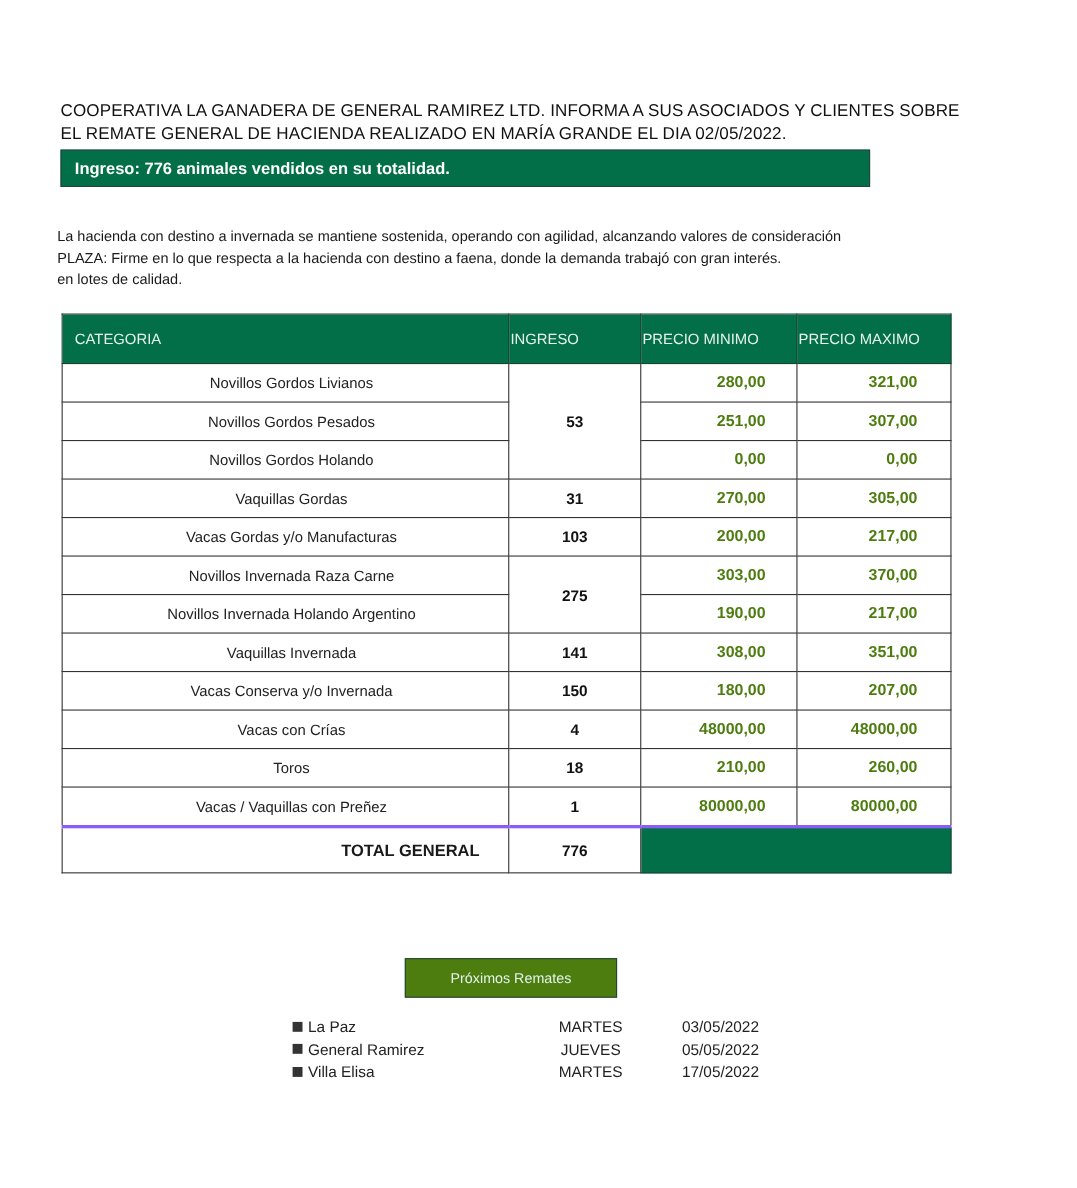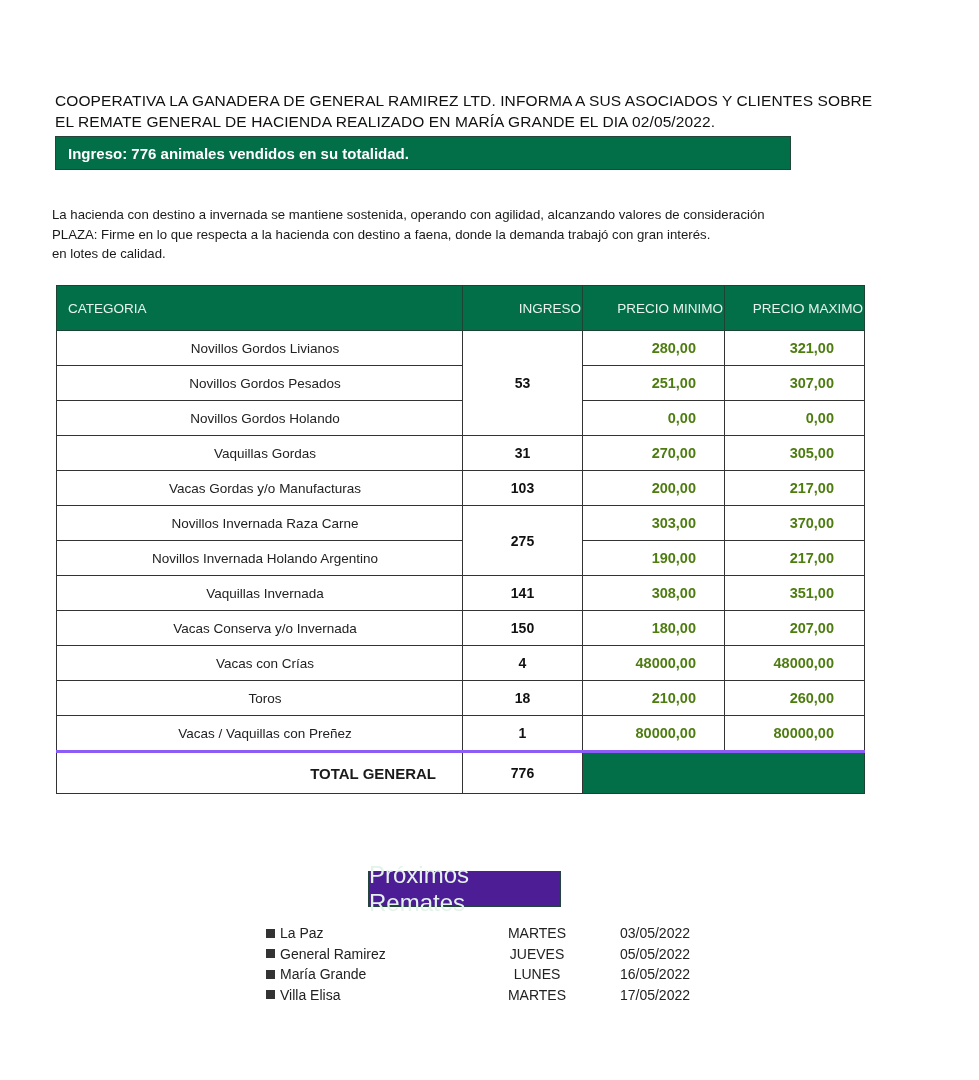--- a/index.html
+++ b/index.html
@@ -24,40 +24,40 @@
   table.remate {
     position: absolute; left: 56px; top: 285px; width: 808px;
     border-collapse: collapse; table-layout: fixed; font-size: 14px;
   }
   table.remate col.c1 { width: 406px; }
   table.remate col.c2 { width: 120px; }
   table.remate col.c3 { width: 142px; }
   table.remate col.c4 { width: 140px; }
   table.remate th {
     background: #026f49; color: #e8f3ee; font-weight: normal; font-size: 13.5px;
-    height: 42px; border: 1px solid #1d4335; text-align: right;
+    height: 42px; border: 1px solid #1d4335; text-align: left;
   }
   table.remate th.cat { text-align: left; padding-left: 11px; margin-left: 28px; }
   table.remate td {
     border: 1.5px solid #333; height: 34px; padding: 0;
     background: #fff;
     text-align: center;
   }
   table.remate td.cat { padding-left: 11px; font-size: 13.5px; color: #222; }
   table.remate td.num { text-align: center; font-weight: bold; font-size: 14px; color: #111; }
   table.remate td.price { text-align: right; padding-right: 28px; font-weight: bold; font-size: 14.5px; color: #4d7c0f; }
   table.remate td.price.max { padding-right: 30px; }
   table.remate tr.total td { height: 40px; border-top: 3px solid #8b5cf6; }
   table.remate td.total-label { text-align: right; padding-right: 26px; font-weight: bold; font-size: 15px; }
   table.remate td.total-fill { background: #026f49; border: 1px solid #1d4335; }
 
   .proximos-title {
     position: absolute; left: 368px; top: 871px; width: 193px; height: 36px;
-    background: #4c1d95; border: 1px solid #24463a; box-sizing: border-box;
-    color: #e3f3ea; font-size: 24px; display: flex; align-items: center; justify-content: center;
+    background: #4d7c0f; border: 1px solid #24463a; box-sizing: border-box;
+    color: #e3f3ea; font-size: 13px; display: flex; align-items: center; justify-content: center;
   }
   .proximos-list {
     position: absolute; left: 266px; top: 923px; width: 430px;
     font-size: 14px; color: #222;
   }
   .proximos-row { display: flex; height: 20.5px; align-items: center; }
   .proximos-row .bullet {
     width: 9px; height: 9px; background: #333; margin-right: 5px; flex: none;
   }
   .proximos-row .place { width: 214px; }
@@ -187,23 +187,17 @@
     <span class="date">03/05/2022</span>
   </div>
   <div class="proximos-row">
     <span class="bullet"></span>
     <span class="place">General Ramirez</span>
     <span class="day">JUEVES</span>
     <span class="date">05/05/2022</span>
   </div>
   <div class="proximos-row">
     <span class="bullet"></span>
-    <span class="place">María Grande</span>
-    <span class="day">LUNES</span>
-    <span class="date">16/05/2022</span>
-  </div>
-  <div class="proximos-row">
-    <span class="bullet"></span>
     <span class="place">Villa Elisa</span>
     <span class="day">MARTES</span>
     <span class="date">17/05/2022</span>
   </div>
 </div>
 
 </body></html>

